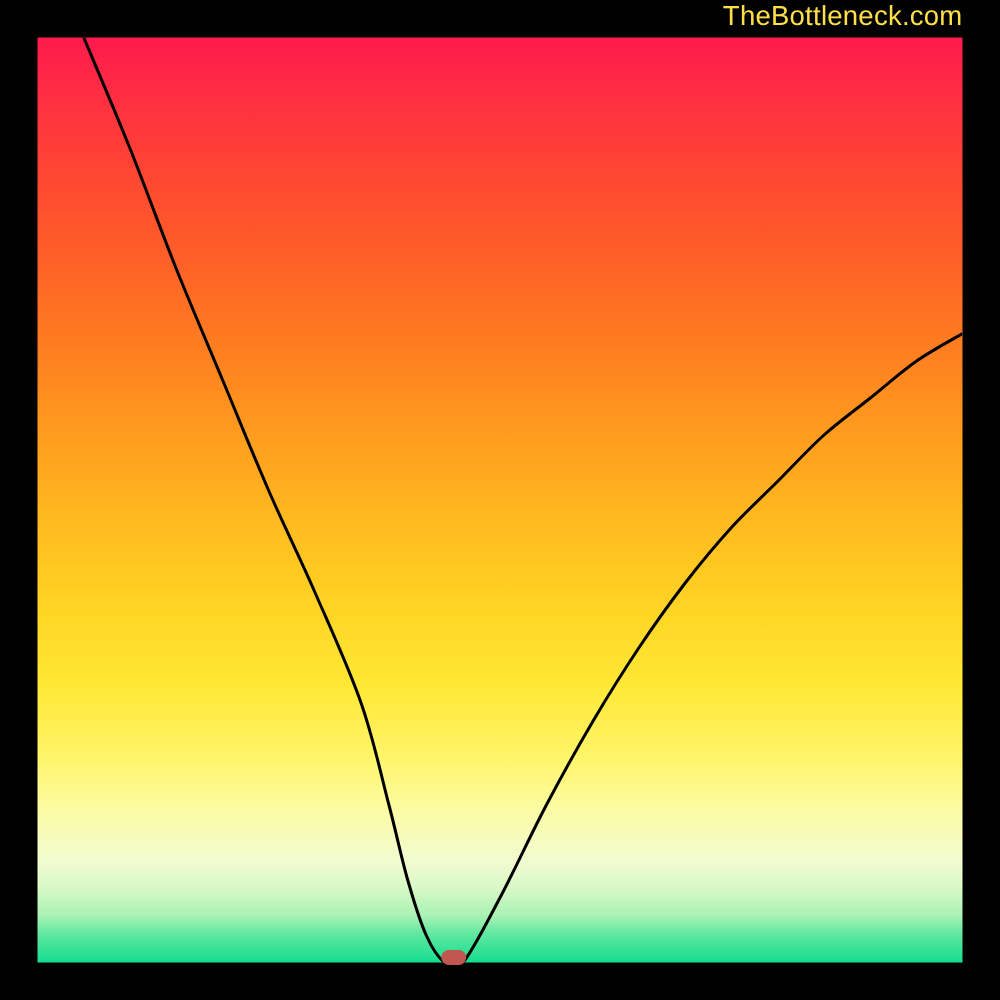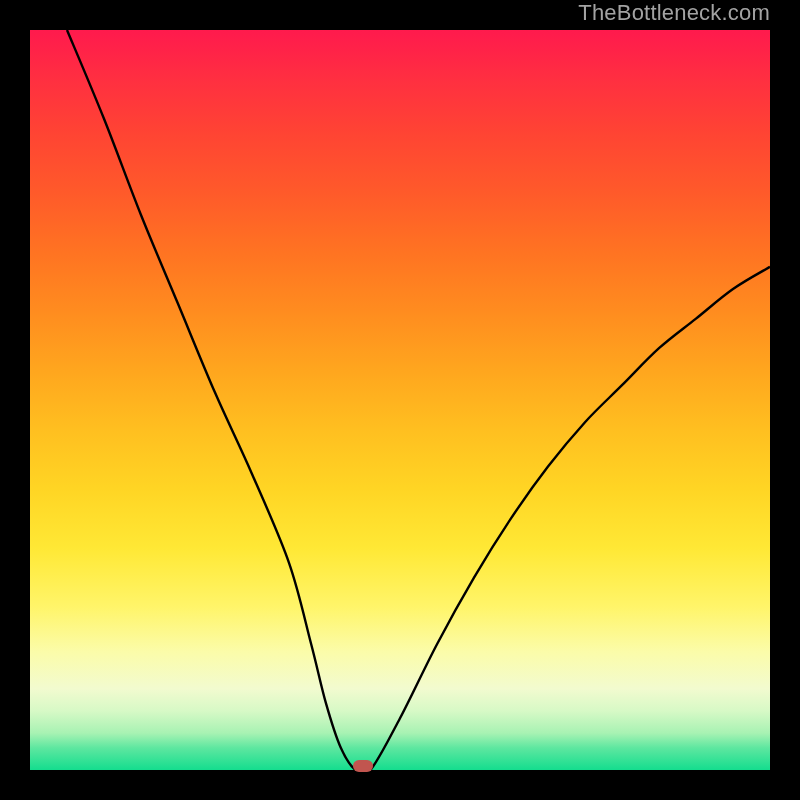--- a/index.html
+++ b/index.html
@@ -41,21 +41,21 @@
       #a8f2b3 95%,
       #5ee7a0 97%,
       #14dd8e 100%
     );
     box-sizing: border-box;
   }
   .watermark {
     position: absolute;
     top: 0;
     right: 30px;
-    color: #a3a3a3;
+    color: #fde047;
     font-size: 22px;
     letter-spacing: 0.2px;
     font-weight: 500;
   }
   .curve-svg {
     position: absolute;
     left: 0;
     top: 0;
     width: 740px;
     height: 740px;

